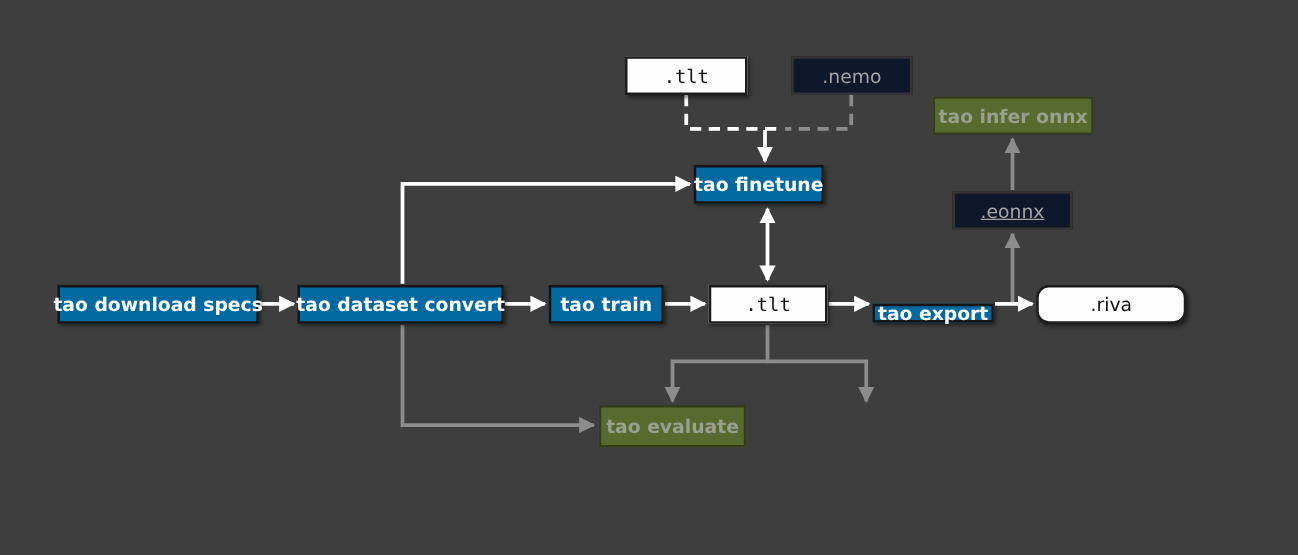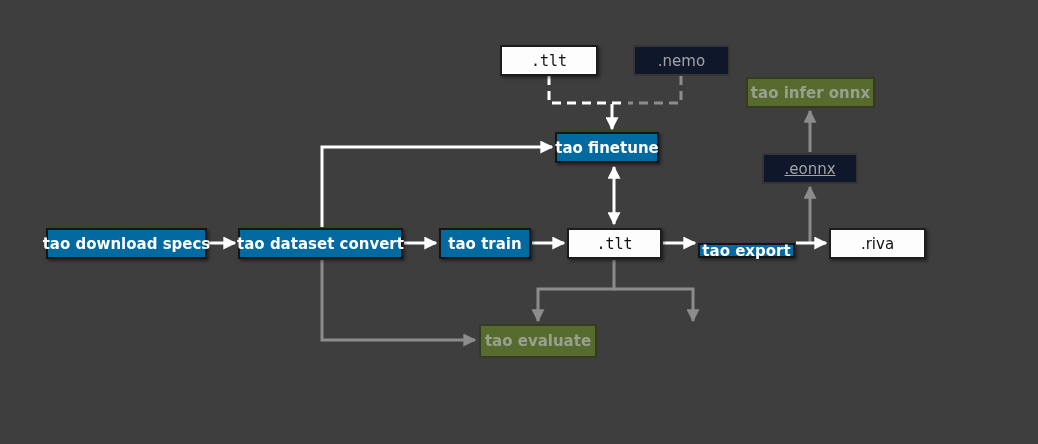--- a/index.html
+++ b/index.html
@@ -50,21 +50,21 @@
   #n-tlt-top   { left:500px; top:45px;  width:98px;  height:31px; }
   #n-nemo      { left:633px; top:45px;  width:97px;  height:31px; }
   #n-infer-onnx{ left:746px; top:77px;  width:129px; height:31px; }
   #n-finetune  { left:555px; top:132px; width:104px; height:31px; }
   #n-eonnx     { left:762px; top:153px; width:96px;  height:31px;text-decoration:underline; }
   #n-download  { left:46px;  top:228px; width:161px; height:31px; }
   #n-convert   { left:238px; top:228px; width:165px; height:31px; }
   #n-train     { left:439px; top:228px; width:92px;  height:31px; }
   #n-tlt-main  { left:567px; top:228px; width:95px;  height:31px; }
   #n-export    { left:698px; top:228px; width:97px;  height:15px;margin-top:15px; }
-  #n-riva      { left:829px; top:228px; width:97px;  height:31px; }
+  #n-riva      { left:829px; top:228px; width:120px;  height:31px;border-radius:10px; }
   #n-evaluate  { left:479px; top:324px; width:118px; height:34px; }
   #n-infer     { left:648px; top:324px; width:91px;  height:31px; }
 </style>
 </head>
 <body>
 
 <div id="canvas">
 
   <svg id="wires" xmlns="http://www.w3.org/2000/svg">
     <defs>

